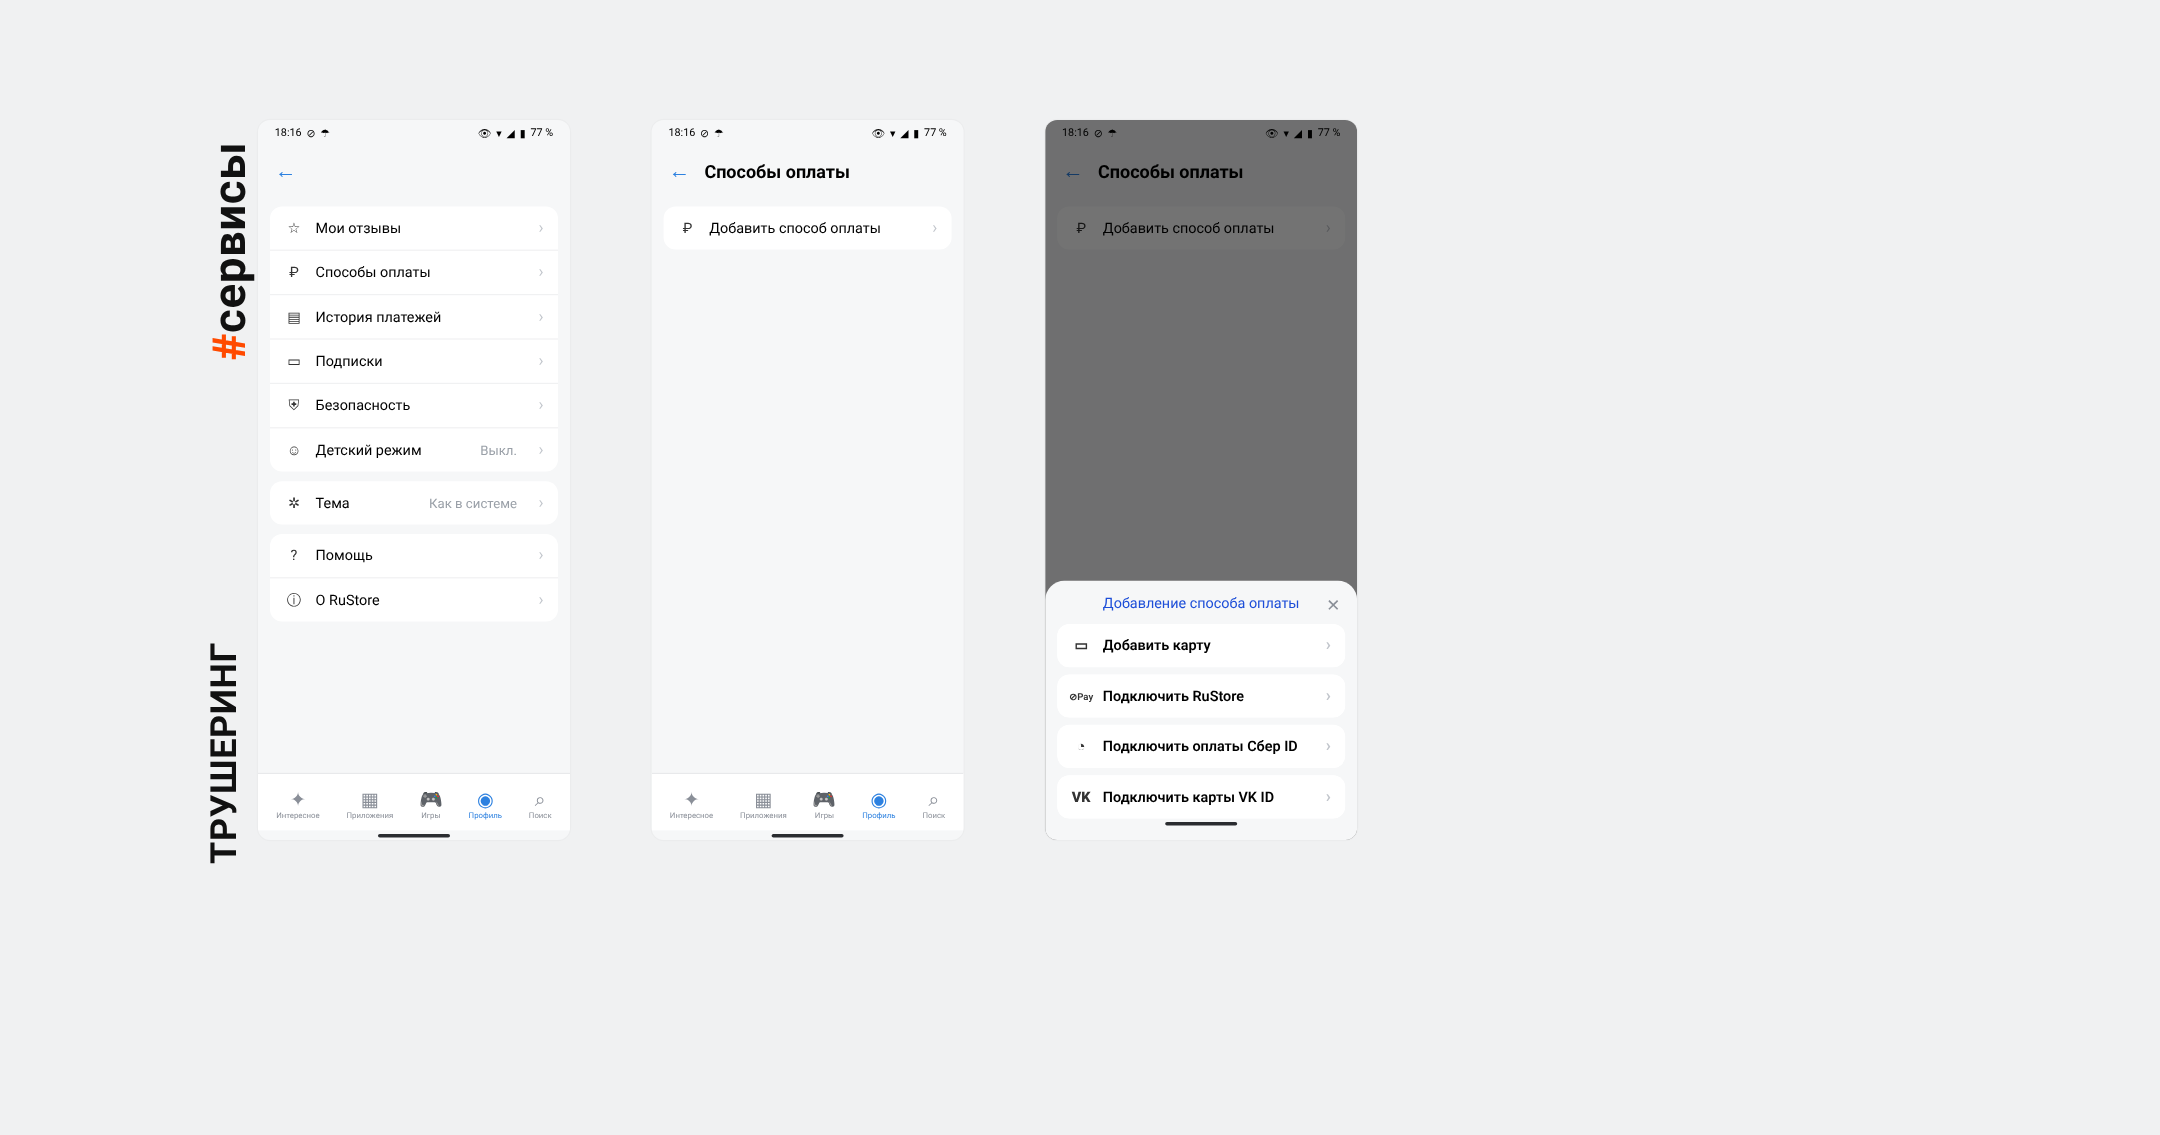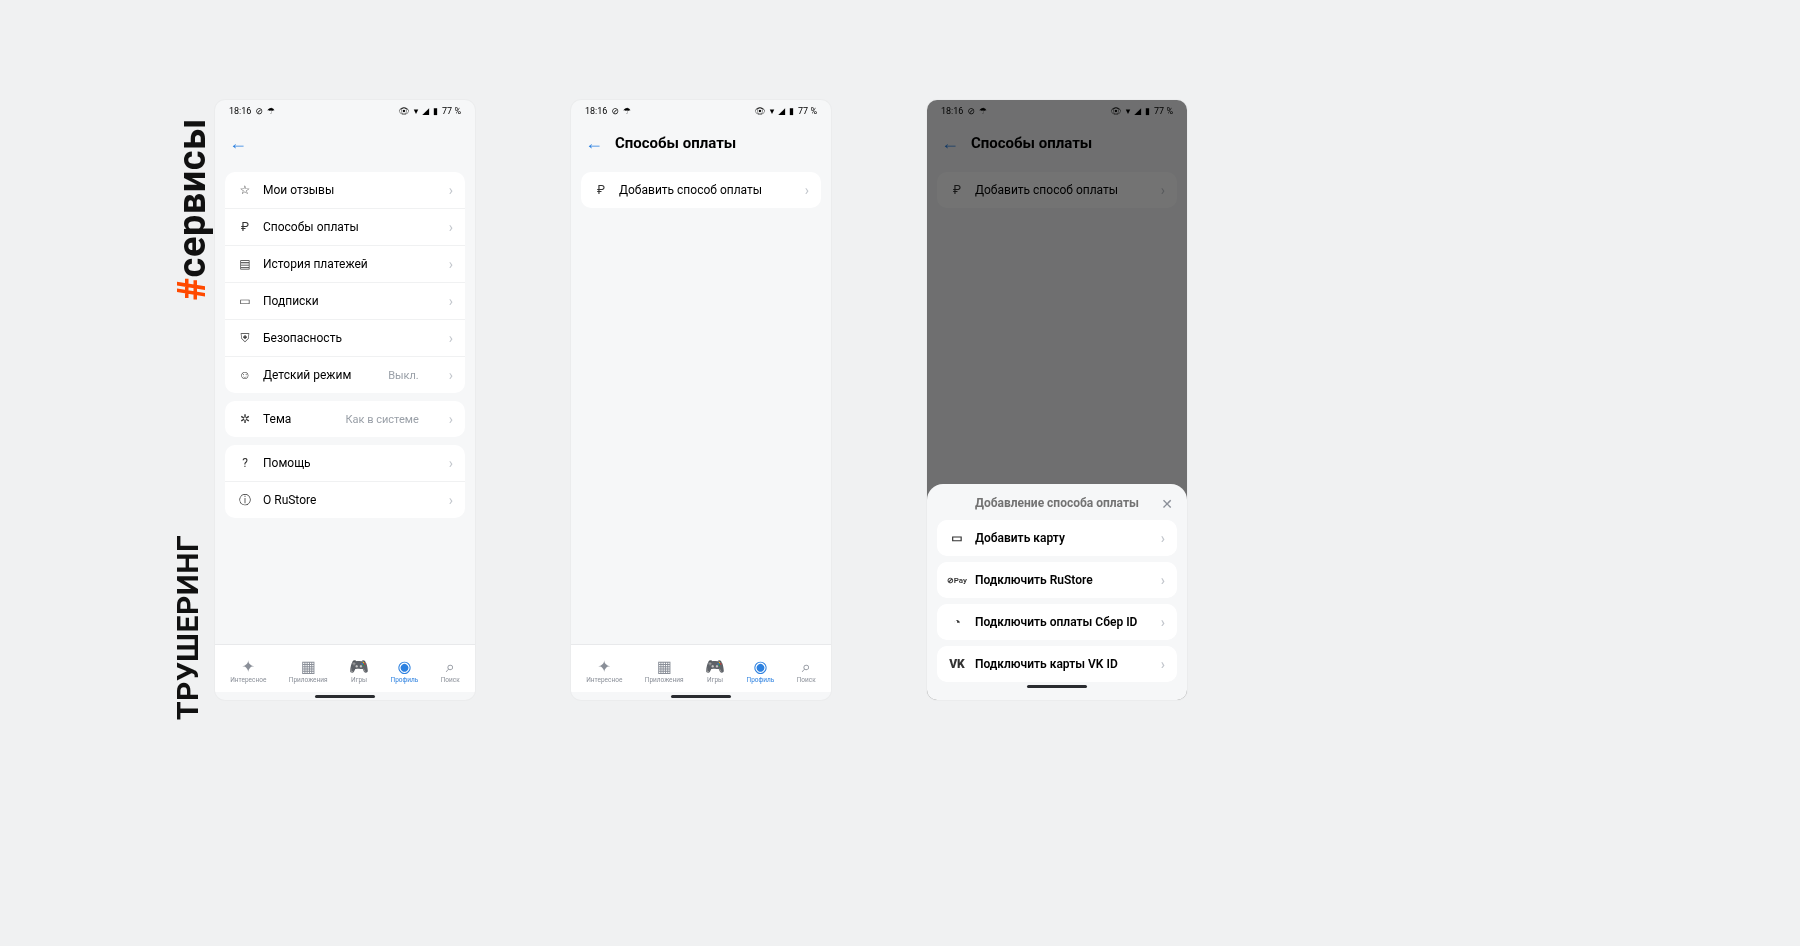--- a/index.html
+++ b/index.html
@@ -23,21 +23,21 @@
   }
   .hashtag-top { left: 170px; top: 300px; font-size: 38px; }
   .hashtag-top .hash { color: #ff4a00; font-weight: 900; }
   .hashtag-bottom { left: 170px; top: 720px; font-size: 30px; }
 
   .phones {
     position: absolute;
     top: 100px;
     left: 215px;
     display: flex;
-    gap: 96px;
+    gap: 68px;
   }
   .phone {
     width: 260px;
     height: 600px;
     background: #f6f7f8;
     border-radius: 10px;
     position: relative;
     overflow: hidden;
     box-shadow: 0 0 0 1px rgba(0,0,0,.02);
     display: flex;
@@ -105,21 +105,21 @@
     display:flex; align-items:center;
     padding: 10px 12px;
     font-size:12px;
     color:#000;
     border-bottom:1px solid #f0f1f2;
     gap:10px;
   }
   .row:last-child { border-bottom:none; }
   .row .icon { width:16px; height:16px; display:flex; align-items:center; justify-content:center; color:#333; }
   .row .label { flex:1; }
-  .row .value { color:#9aa0a8; font-size:11px; margin-right:20px; }
+  .row .value { color:#9aa0a8; font-size:11px; margin-right:8px; }
   .chevron { color:#c2c6cc; font-size:14px; line-height:1; }
 
   
   .navbar {
     height:48px;
     background:#fff;
     border-top:1px solid #e8e9eb;
     display:flex;
     justify-content:space-around;
     align-items:center;
@@ -139,21 +139,21 @@
   .phone3 .sheet {
     position:absolute; left:0; right:0; bottom:0;
     background:#f6f7f8;
     border-radius:16px 16px 0 0;
     padding:12px 10px 10px;
   }
   .sheet-header {
     display:flex; align-items:center; justify-content:center;
     position:relative; margin-bottom:10px;
   }
-  .sheet-title { font-size:12px; font-weight:700; color:#737373; }
+  .sheet-title { font-size:12px; font-weight:400; color:#1d4ed8; }
   .sheet-close { position:absolute; right:4px; top:0; color:#8a8f98; font-size:14px; }
   .sheet .group { margin-top:6px; }
   .sheet .row { background:#fff; border-radius:10px; font-weight:600; }
 
   
   .phone3 .underlay { position:absolute; inset:0; display:flex; flex-direction:column; }
   .phone3 .underlay .content { padding-top:0; }
   .phone3 .dim, .phone3 .sheet { z-index:5; }
   .phone3 .underlay { z-index:1; }
 </style>

